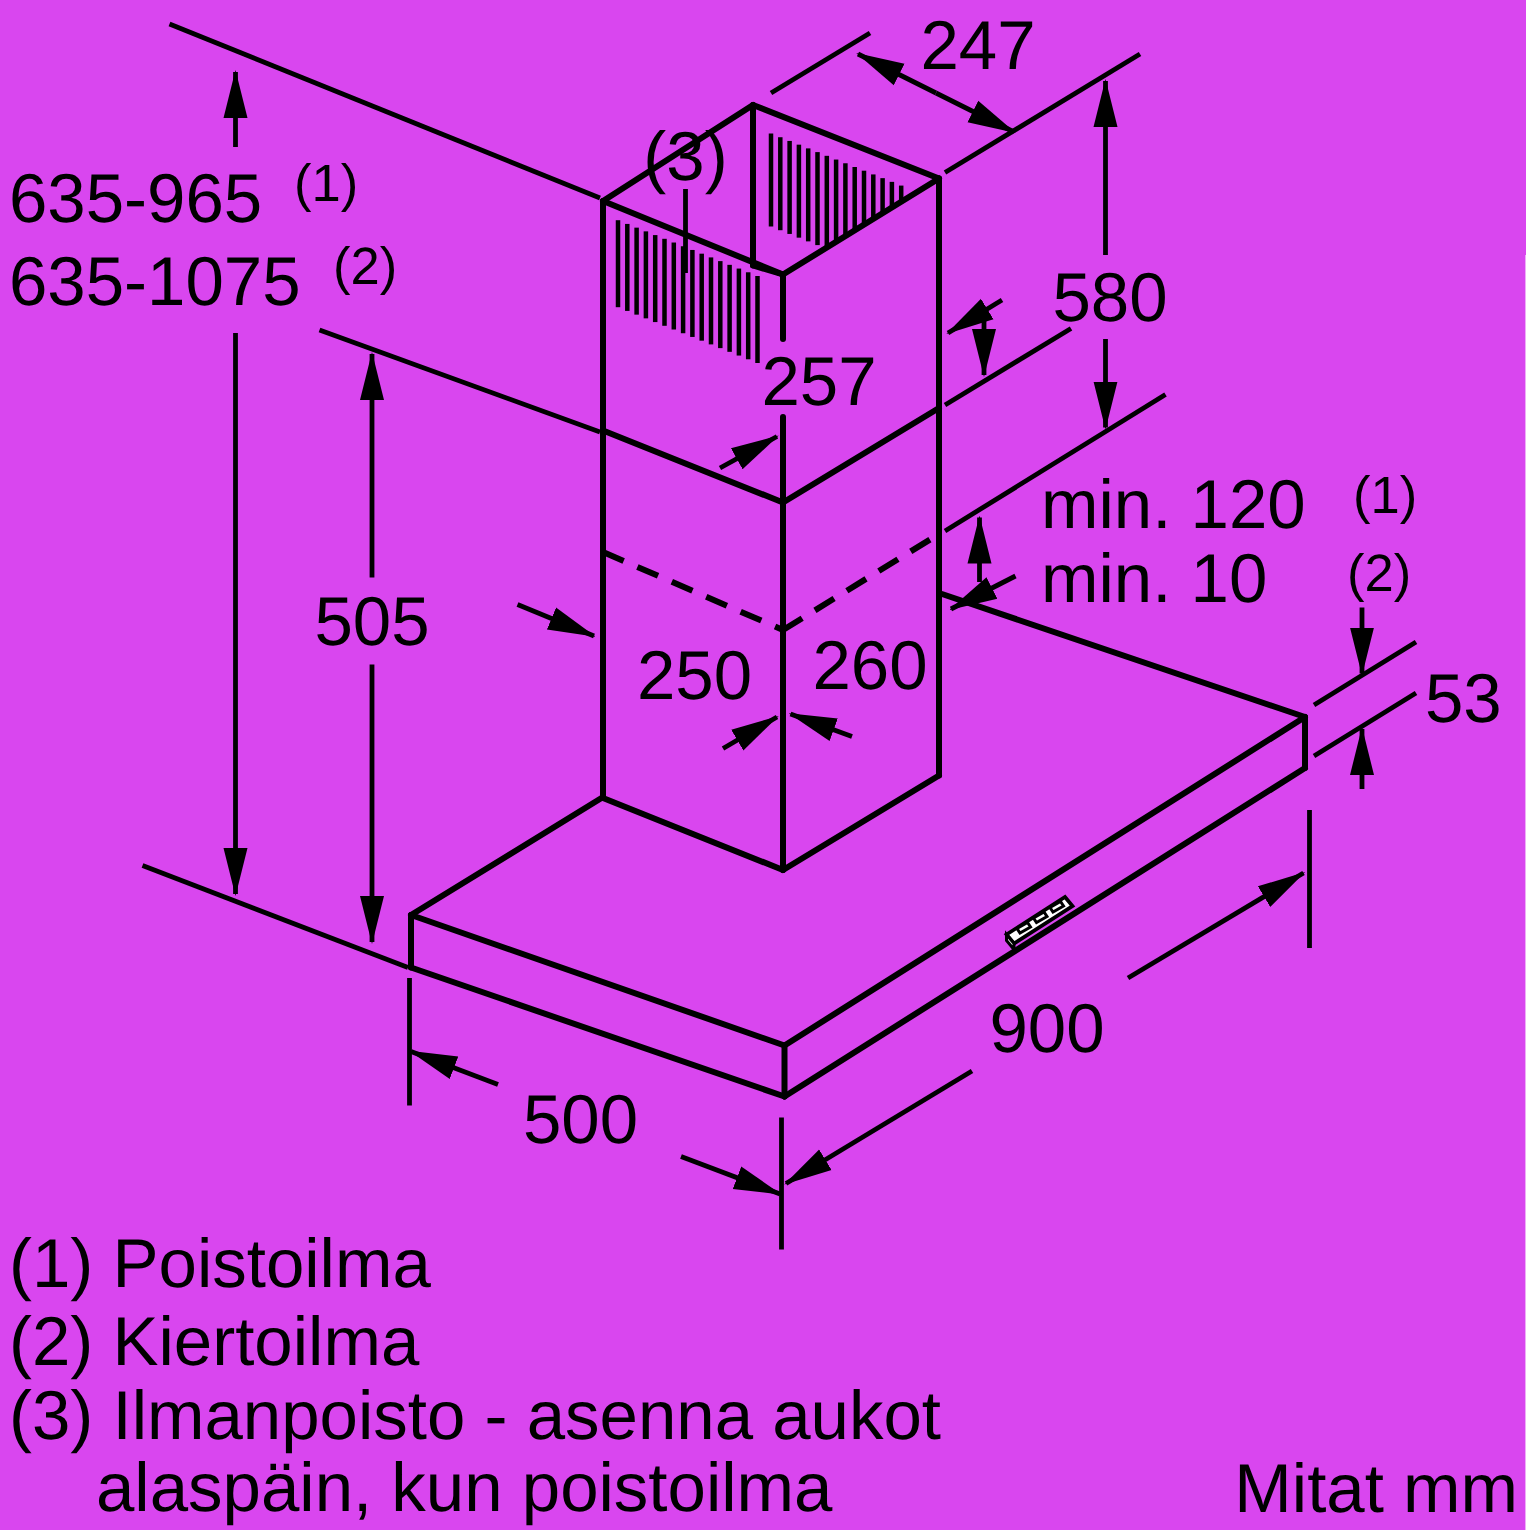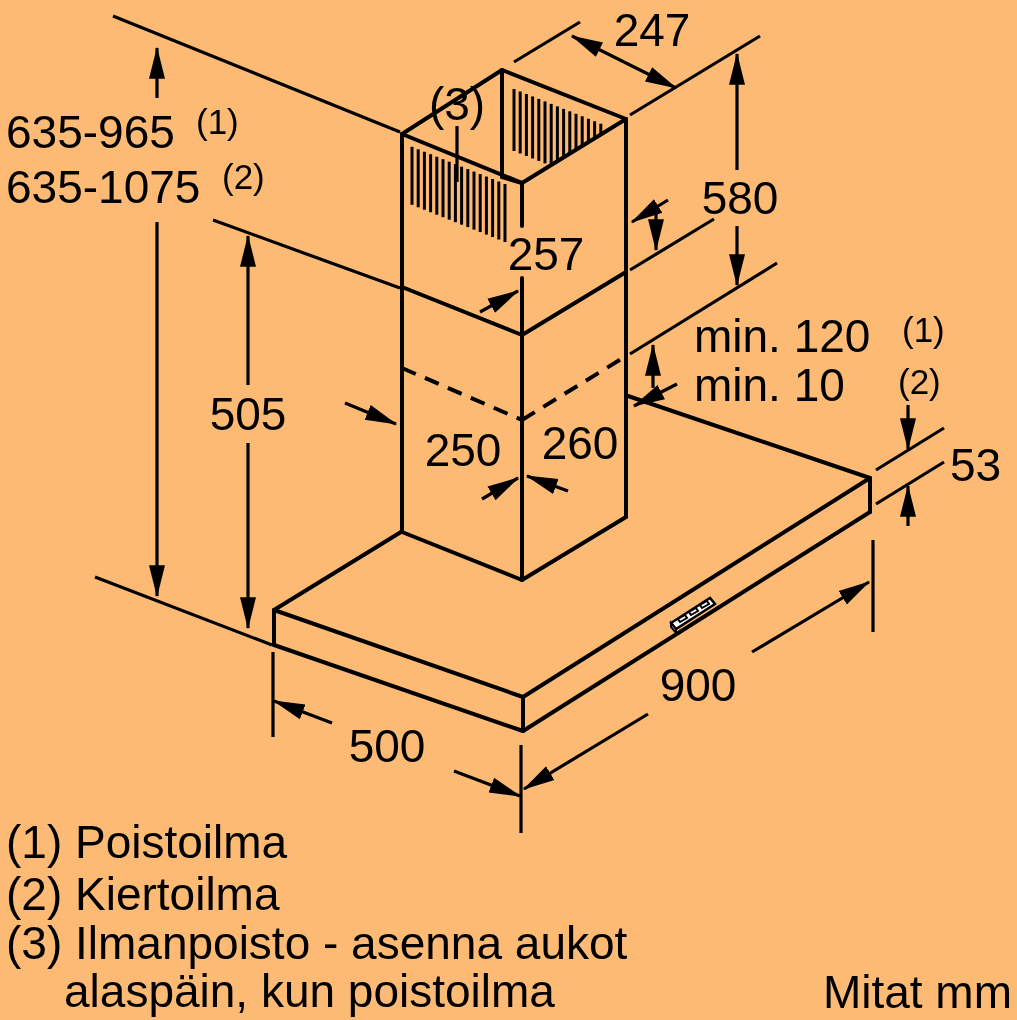--- a/index.html
+++ b/index.html
@@ -1,16 +1,16 @@
 <!DOCTYPE html>
 <html><head>
 <meta charset="utf-8">
 <style>
   html,body{margin:0;padding:0;background:#fff;}
-  .stage{width:1017px;height:1020px;position:relative;background:#fdba74;overflow:hidden;}
+  .stage{width:1017px;height:1020px;position:relative;background:#d946ef;overflow:hidden;}
   svg{display:block;}
   .feat{stroke:#000;stroke-width:4;fill:none;stroke-linecap:round;}
   .featd{stroke:#000;stroke-width:4;fill:none;stroke-dasharray:15 10;stroke-linecap:butt;}
   .dim{stroke:#000;stroke-width:3.2;fill:none;stroke-linecap:butt;}
   .bar{stroke:#000;stroke-width:3;fill:none;}
   text{font-family:"Liberation Sans","DejaVu Sans",sans-serif;fill:#000;}
   .lbl{font-size:46px;}
   .sup{font-size:35px;}
   .mid{text-anchor:middle;}
   .end{text-anchor:end;}

